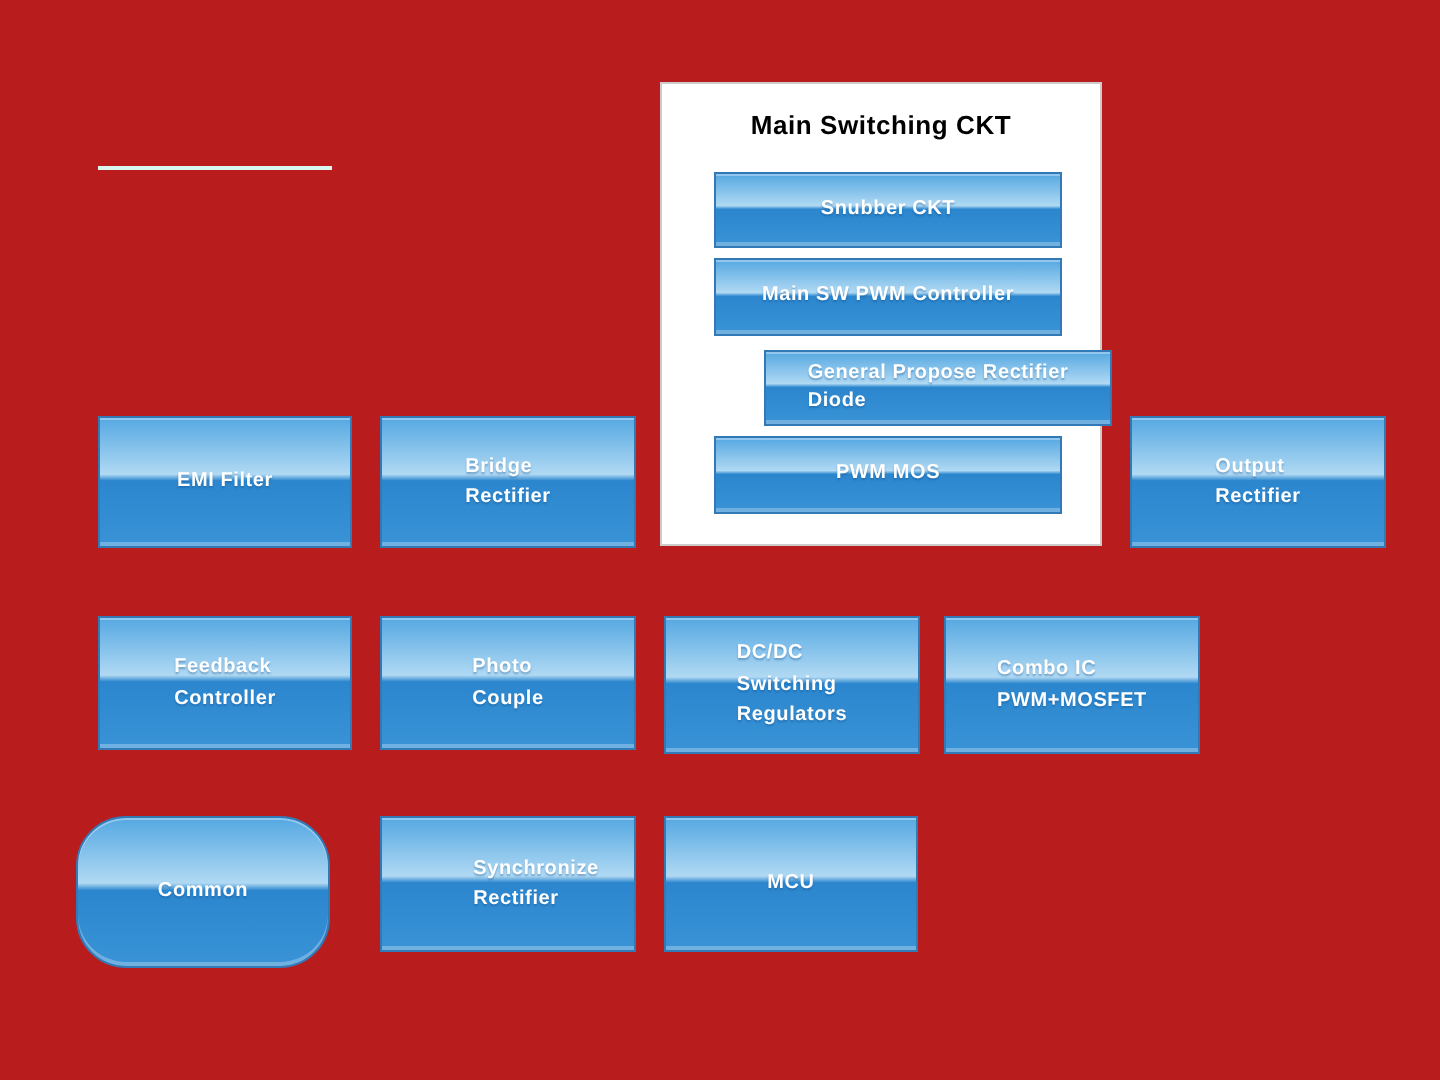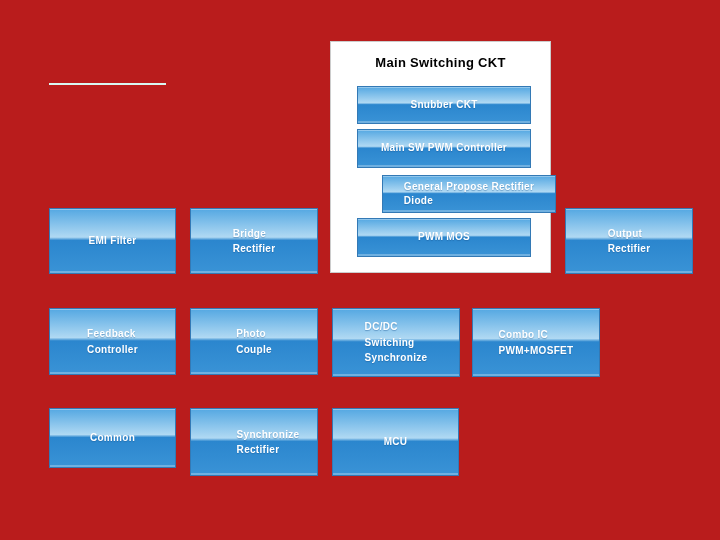--- a/index.html
+++ b/index.html
@@ -86,21 +86,21 @@
   
   #blk-emi      { left: 49px;  top: 208px; width: 127px; height: 66px; }
   #blk-bridge   { left: 190px; top: 208px; width: 128px; height: 66px; }
   #blk-output   { left: 565px; top: 208px; width: 128px; height: 66px; }
   
   #blk-feedback { left: 49px;  top: 308px; width: 127px; height: 67px; }
   #blk-photo    { left: 190px; top: 308px; width: 128px; height: 67px; }
   #blk-dcdc     { left: 332px; top: 308px; width: 128px; height: 69px; }
   #blk-combo    { left: 472px; top: 308px; width: 128px; height: 69px; }
   
-  #blk-common   { left: 49px;  top: 408px; width: 127px; height: 60px; }
+  #blk-common   { left: 38px;  top: 408px; width: 127px; height: 76px; border-radius: 25px; }
   #blk-sync     { left: 190px; top: 408px; width: 128px; height: 68px; padding-left: 28px; }
   #blk-mcu      { left: 332px; top: 408px; width: 127px; height: 68px; }
 </style>
 </head>
 <body>
 
 <div class="stage">
 
   <div class="ghost-line"></div>
 
@@ -118,21 +118,21 @@
 Rectifier</div>
   <div class="block" id="blk-output">Output
 Rectifier</div>
 
   <div class="block" id="blk-feedback">Feedback
 Controller</div>
   <div class="block" id="blk-photo">Photo
 Couple</div>
   <div class="block" id="blk-dcdc">DC/DC
 Switching
-Synchronize</div>
+Regulators</div>
   <div class="block" id="blk-combo">Combo IC
 PWM+MOSFET</div>
 
   <div class="block" id="blk-common">Common</div>
   <div class="block" id="blk-sync">Synchronize
 Rectifier</div>
   <div class="block" id="blk-mcu">MCU</div>
 
 </div>
 

